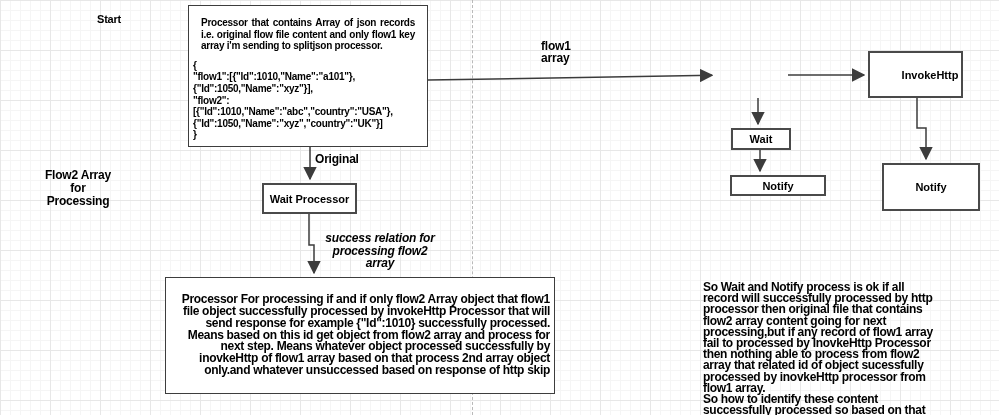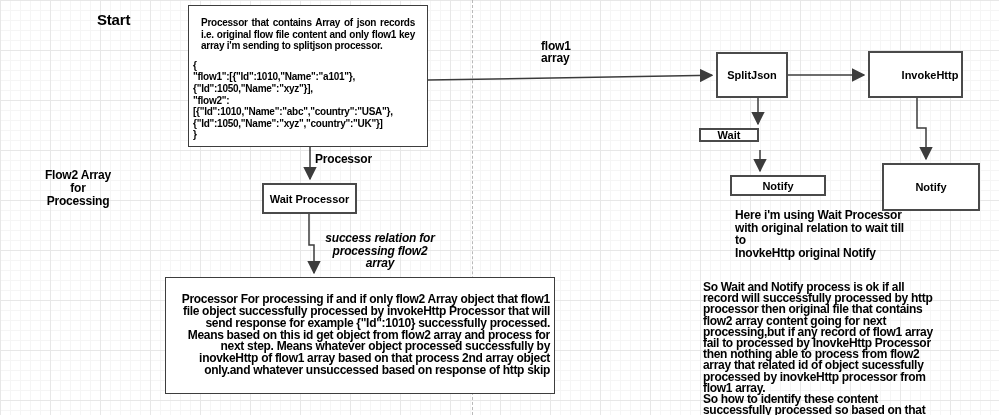--- a/index.html
+++ b/index.html
@@ -50,63 +50,57 @@
     </defs>
     <path d="M428,80 L712,75.3" marker-end="url(#ah)"></path>
     <path d="M788,75 L864,75" marker-end="url(#ah)"></path>
     <path d="M758,98 L758,124" marker-end="url(#ah)"></path>
     <path d="M760,150 L760,171" marker-end="url(#ah)"></path>
     <path d="M917,98 L917,128 L926,128 L926,159" marker-end="url(#ah)"></path>
     <path d="M310,147 L310,179" marker-end="url(#ah)"></path>
     <path d="M309,214 L309,245 L314,245 L314,273" marker-end="url(#ah)"></path>
   </svg>
 
-  <div class="abs txt" style="left:97px;top:14px;font-size:15px;">Start</div>
+  <div class="abs txt" style="left:97px;top:14px;font-size:11px;">Start</div>
 
   <div class="abs txt" style="left:541px;top:41px;">flow1
 array</div>
 
   <div class="abs txt center" style="left:28px;top:169px;width:100px;line-height:12.8px;">Flow2 Array
 for
 Processing</div>
 
-  <div class="abs txt" style="left:315px;top:154px;">Processor</div>
+  <div class="abs txt" style="left:315px;top:154px;">Original</div>
 
   <div class="abs txt center" style="left:325px;top:232px;width:110px;line-height:12.5px;font-style:italic;">success relation for
 processing flow2 array</div>
 
-  <div class="abs txt" style="left:735px;top:209px;width:170px;line-height:12.6px;">Here i'm using Wait  Processor
-with original relation to wait till to
-InovkeHttp original Notify</div>
 
   <div class="abs txt" style="left:703px;top:282px;width:238px;line-height:11.2px;letter-spacing:-0.3px;">So Wait and Notify process is ok if all record will successfully processed by http processor then original file that contains flow2 array content going for next processing,but if any record of flow1 array fail to processed by InovkeHttp Processor then nothing able to process from flow2 array that related id of object sucessfully processed by inovkeHttp processor  from flow1 array.
  So how to identify these content successfully processed so based on that get object from flow2 array and process them?</div>
 
   <div class="textbox" style="left:188px;top:5px;width:240px;height:142px;">
     <div class="inner">
       <p class="intro">Processor that contains Array of json records i.e. original flow file content and only flow1 key array i'm sending to splitjson processor.</p>
       <div class="codeblock">{
 "flow1":[{"Id":1010,"Name":"a101"},
 {"Id":1050,"Name":"xyz"}],
 "flow2":
 [{"Id":1010,"Name":"abc","country":"USA"},
 {"Id":1050,"Name":"xyz","country":"UK"}]
 }</div>
     </div>
   </div>
 
-  <div class="node" style="left:716px;top:52px;width:72px;height:46px;">
-    <span>SplitJson</span>
-  </div>
 
   <div class="node" style="left:868px;top:51px;width:95px;height:47px;padding-left:29px;">
     <span>InvokeHttp</span>
   </div>
 
-  <div class="node" style="left:699px;top:128px;width:60px;height:14px;">
+  <div class="node" style="left:731px;top:128px;width:60px;height:22px;">
     <span>Wait</span>
   </div>
 
   <div class="node" style="left:730px;top:175px;width:96px;height:21px;">
     <span>Notify</span>
   </div>
 
   <div class="node" style="left:882px;top:163px;width:98px;height:48px;">
     <span>Notify</span>
   </div>

